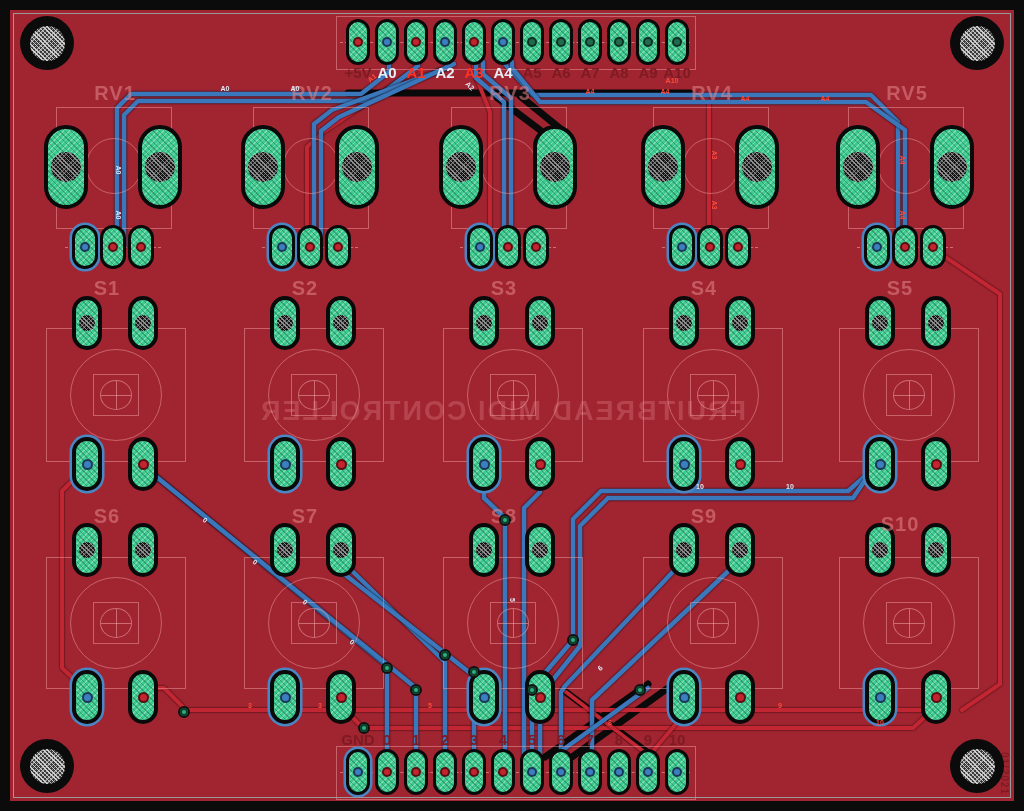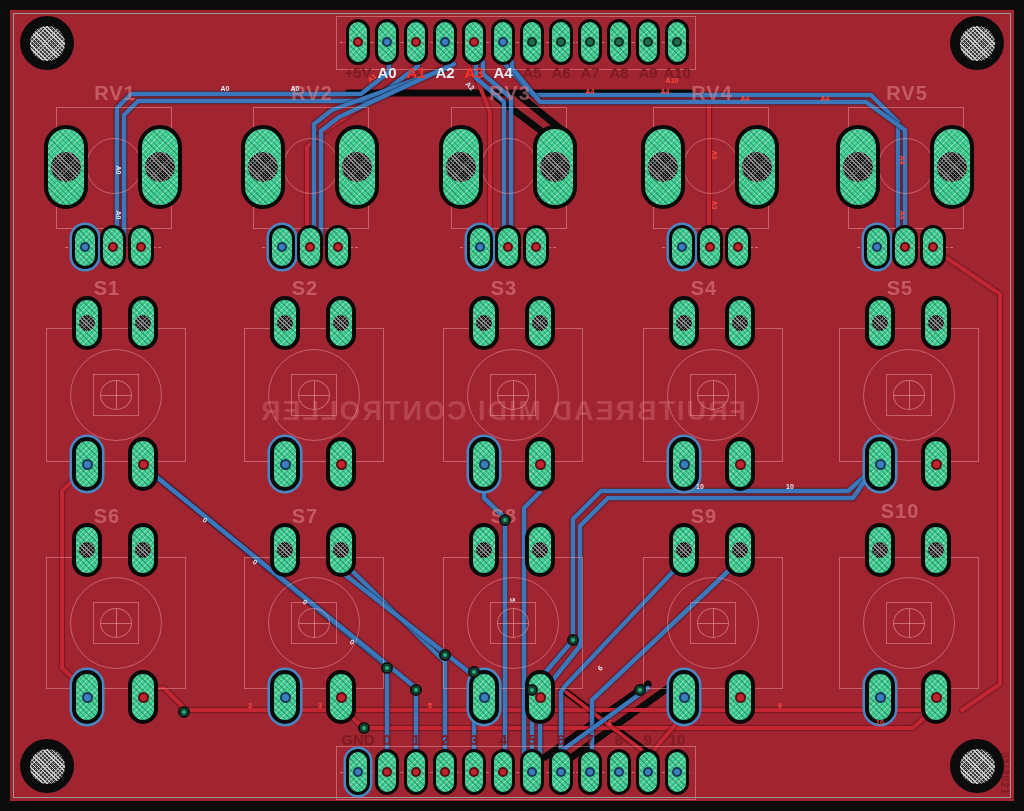--- a/index.html
+++ b/index.html
@@ -526,21 +526,21 @@
           </div>
           <div class="abs pad pad-sw" style="left: 926px; top: 540px;">
             <div class="abs drill" style="position: static; width: 16px; height: 16px;"></div>
           </div>
           <div class="abs pad pad-sw halo" style="left: 870px; top: 687px;">
             <div class="abs core core-blue" style="position: static; width: 11px; height: 11px;"></div>
           </div>
           <div class="abs pad pad-sw" style="left: 926px; top: 687px;">
             <div class="abs core core-red" style="position: static; width: 11px; height: 11px;"></div>
           </div>
-          <div class="abs ref" style="left: 890px; top: 501px;">S10</div>
+          <div class="abs ref" style="left: 890px; top: 514px;">S10</div>
         </div>
         <div class="abs via" style="left: 377px; top: 658px;"></div>
         <div class="abs via" style="left: 406px; top: 680px;"></div>
         <div class="abs via" style="left: 435px; top: 645px;"></div>
         <div class="abs via" style="left: 464px; top: 662px;"></div>
         <div class="abs via" style="left: 495px; top: 510px;"></div>
         <div class="abs via" style="left: 563px; top: 630px;"></div>
         <div class="abs via" style="left: 522px; top: 680px;"></div>
         <div class="abs via" style="left: 630px; top: 680px;"></div>
         <div class="abs via" style="left: 354px; top: 718px;"></div>

